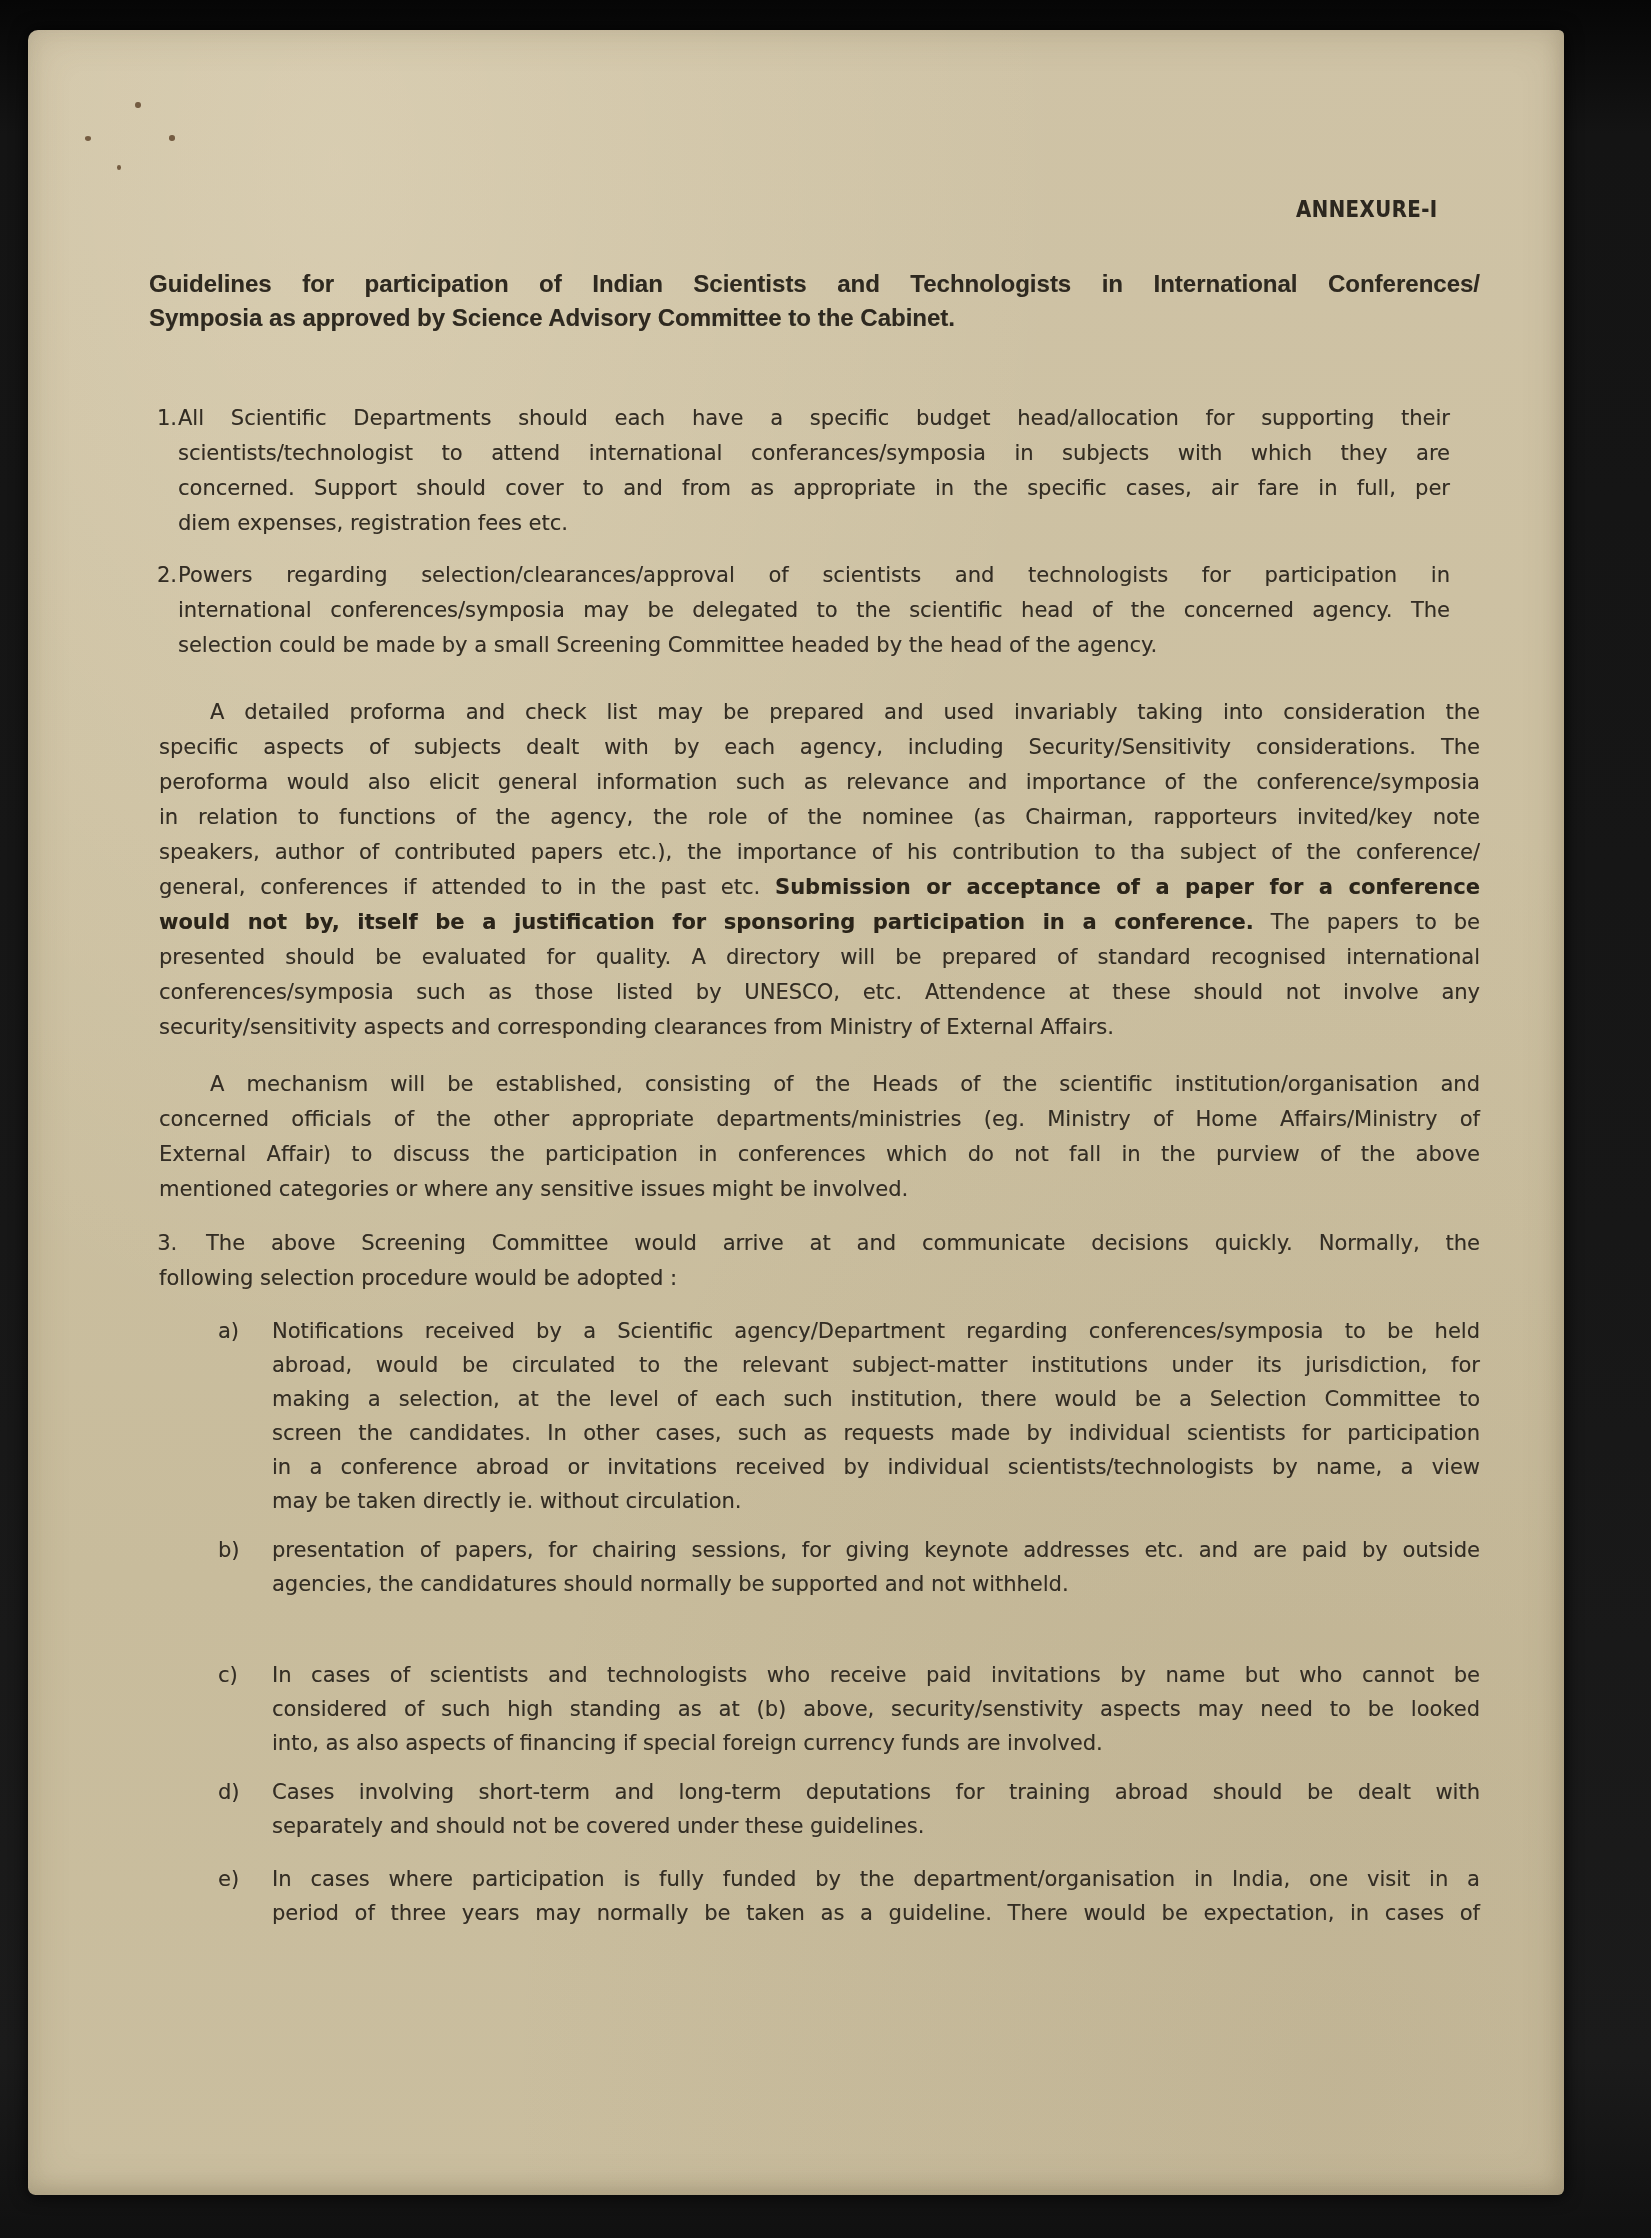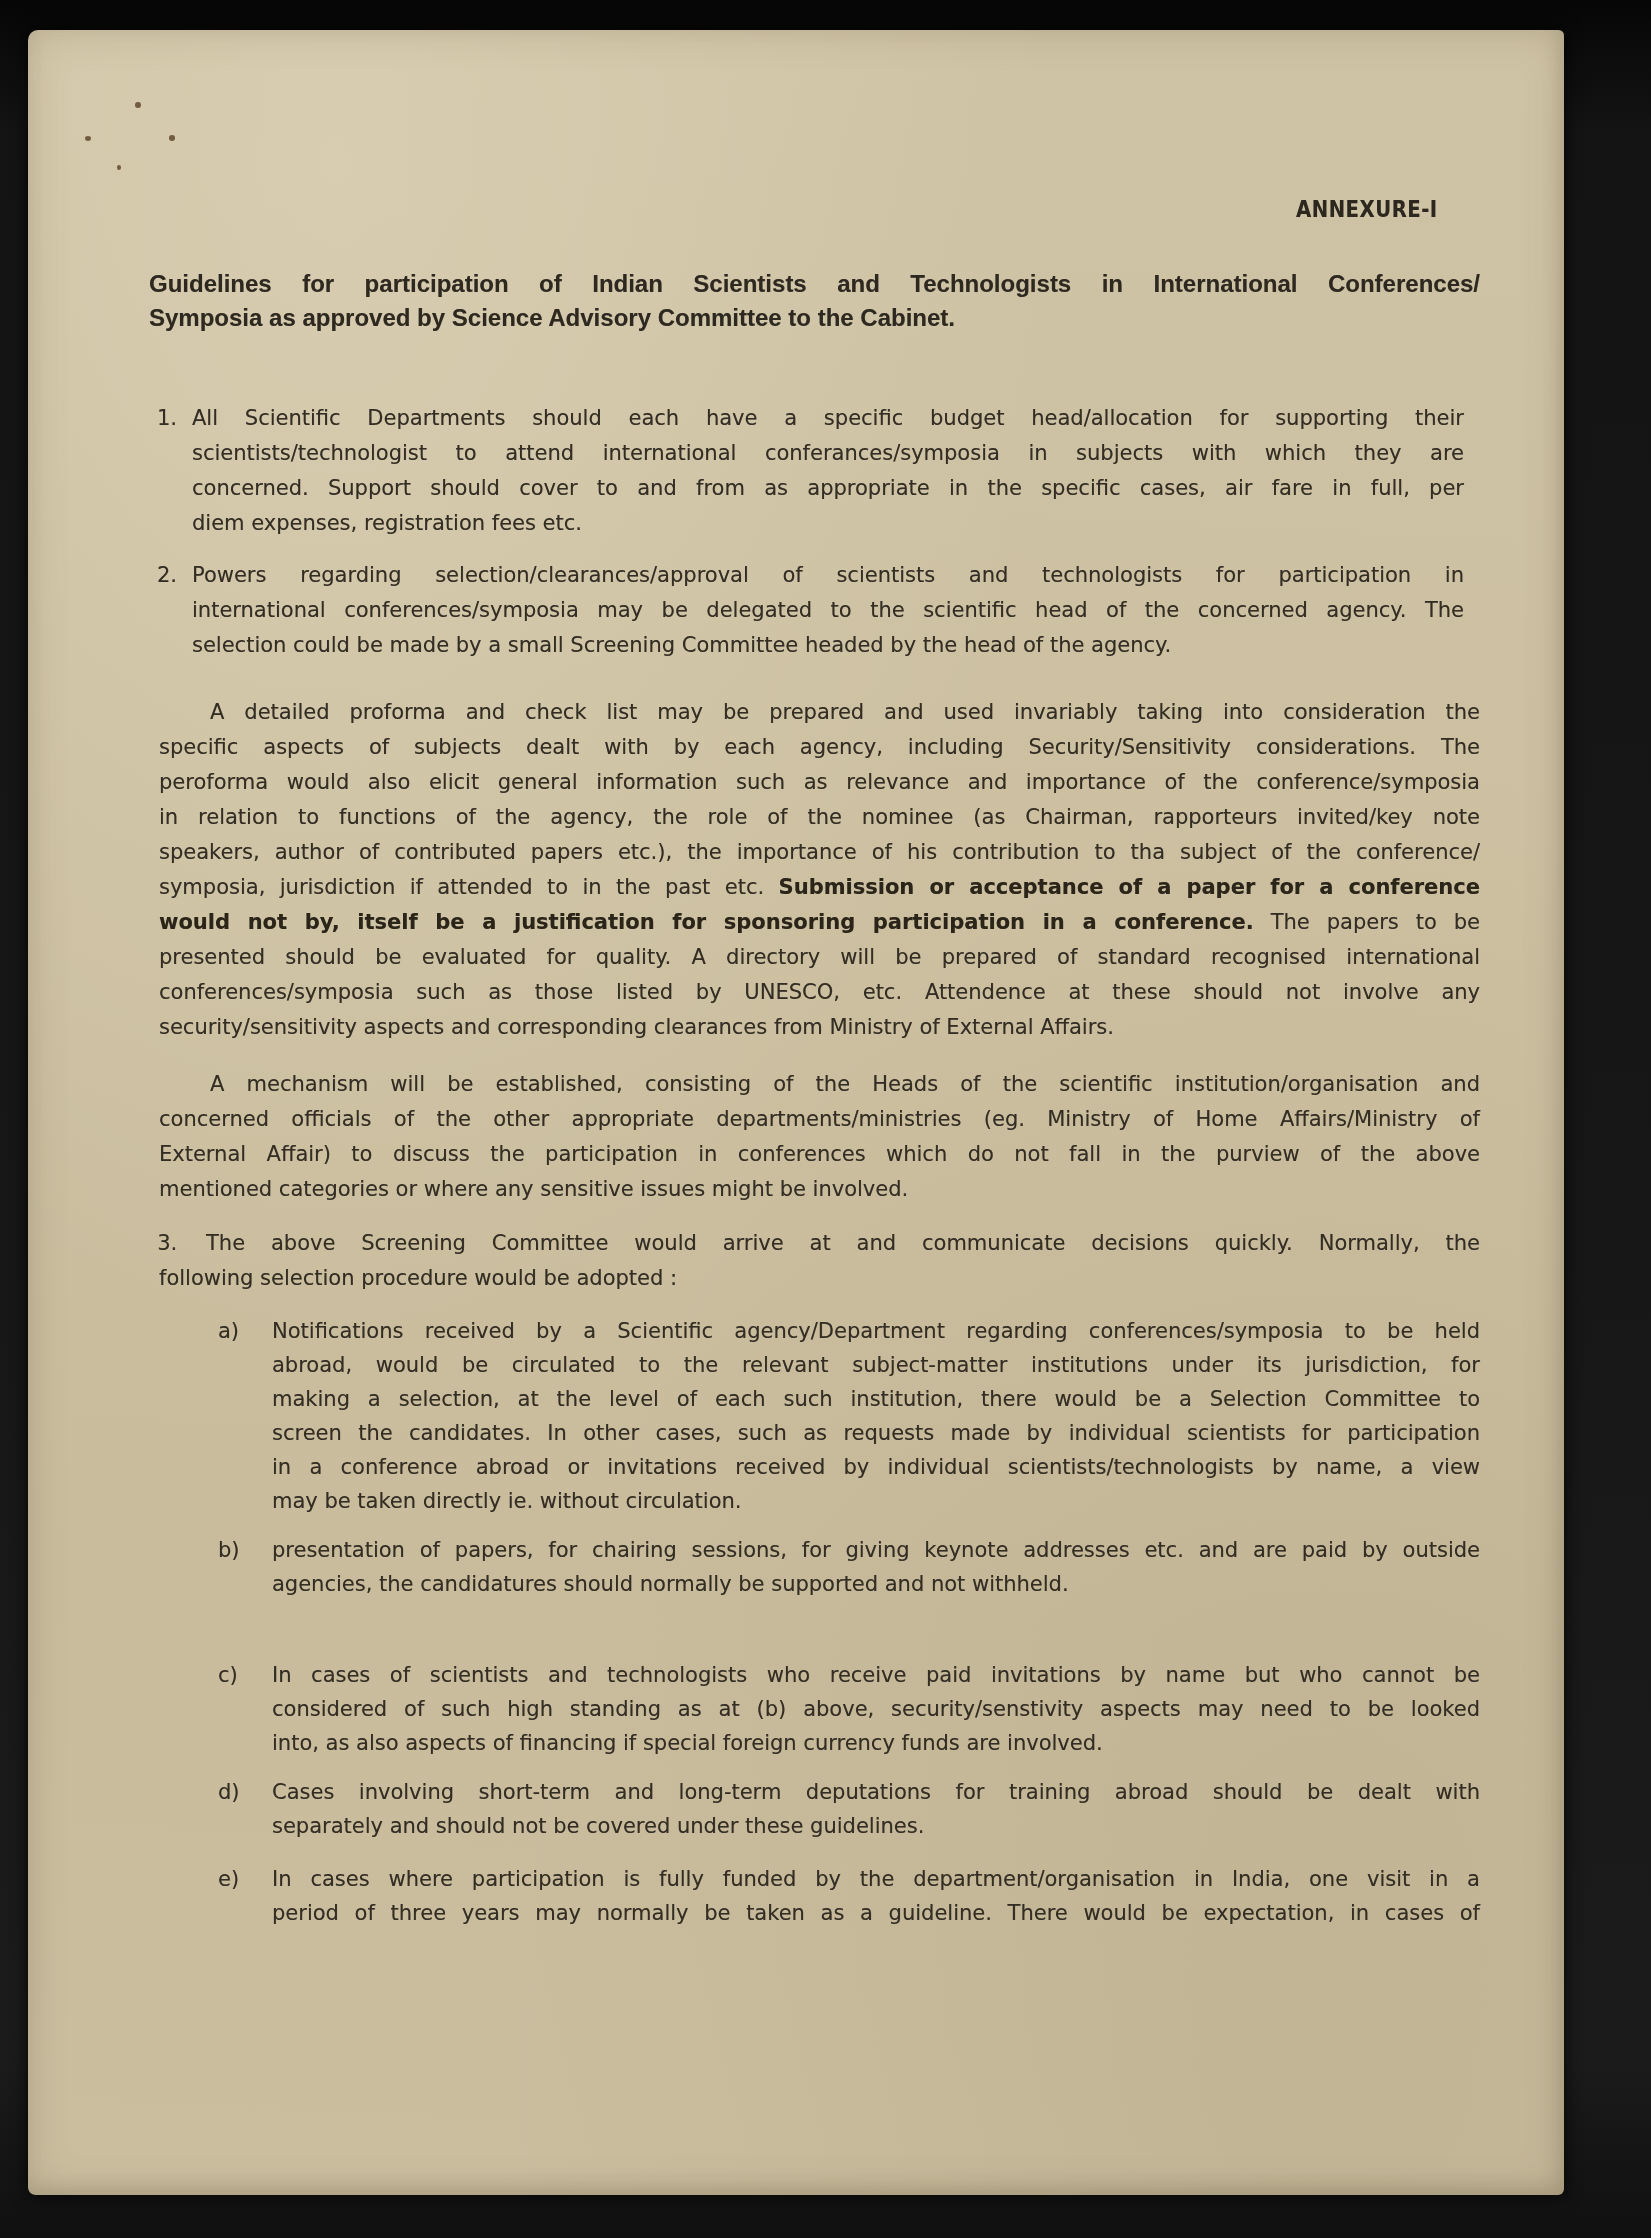--- a/index.html
+++ b/index.html
@@ -45,21 +45,21 @@
 
   .block{position:absolute;font-size:21px;}
   .block .marker{position:absolute;left:0;top:0;}
   .block .text{position:relative;}
   .line{display:block;text-align:justify;text-align-last:justify;}
   .line.last{text-align-last:left;}
   .line b, .line .b{font-weight:bold;color:#2a2419;}
 
   
   .numbered{line-height:35px;}
-  .numbered .text{margin-left:35px;width:1272px;}
+  .numbered .text{margin-left:21px;width:1272px;}
   
   .para{line-height:35px;width:1321px;}
   .para .line:first-child{text-indent:51px;}
   
   .flush{line-height:35px;width:1321px;}
   .flush .marker{left:-1.8px;}
   .flush .line:first-child{text-indent:47px;}
   
   .lettered{line-height:34px;}
   .lettered .text{margin-left:54px;width:1208px;}
@@ -110,21 +110,21 @@
             <div class="line last">selection could be made by a small Screening Committee headed by the head of the agency.</div>
           </div>
         </div>
         <div id="block-2" class="block para">
           <div class="text">
             <div class="line">A detailed proforma and check list may be prepared and used invariably taking into consideration the</div>
             <div class="line">specific aspects of subjects dealt with by each agency, including Security/Sensitivity considerations.  The</div>
             <div class="line">peroforma would also elicit general information such as relevance and importance of the conference/symposia</div>
             <div class="line">in relation to functions of the agency, the role of the nominee (as Chairman, rapporteurs invited/key note</div>
             <div class="line">speakers, author of contributed papers etc.), the importance of his contribution to tha subject of the conference/</div>
-            <div class="line"><span>symposia, jurisdiction if attended to in the past etc. </span><span class="b">Submission or acceptance of a paper for a conference</span></div>
+            <div class="line"><span>general, conferences if attended to in the past etc. </span><span class="b">Submission or acceptance of a paper for a conference</span></div>
             <div class="line"><span class="b">would not by, itself be a justification for sponsoring participation in a conference.</span><span>  The papers to be</span></div>
             <div class="line">presented should be evaluated for quality.  A directory will be prepared of standard recognised international</div>
             <div class="line">conferences/symposia such as those listed by UNESCO, etc. Attendence at these should not involve any</div>
             <div class="line last">security/sensitivity aspects and corresponding clearances from Ministry of External Affairs.</div>
           </div>
         </div>
         <div id="block-3" class="block para">
           <div class="text">
             <div class="line">A mechanism will be established, consisting of the Heads of the scientific institution/organisation and</div>
             <div class="line">concerned officials of the other appropriate departments/ministries (eg. Ministry of Home Affairs/Ministry of</div>

